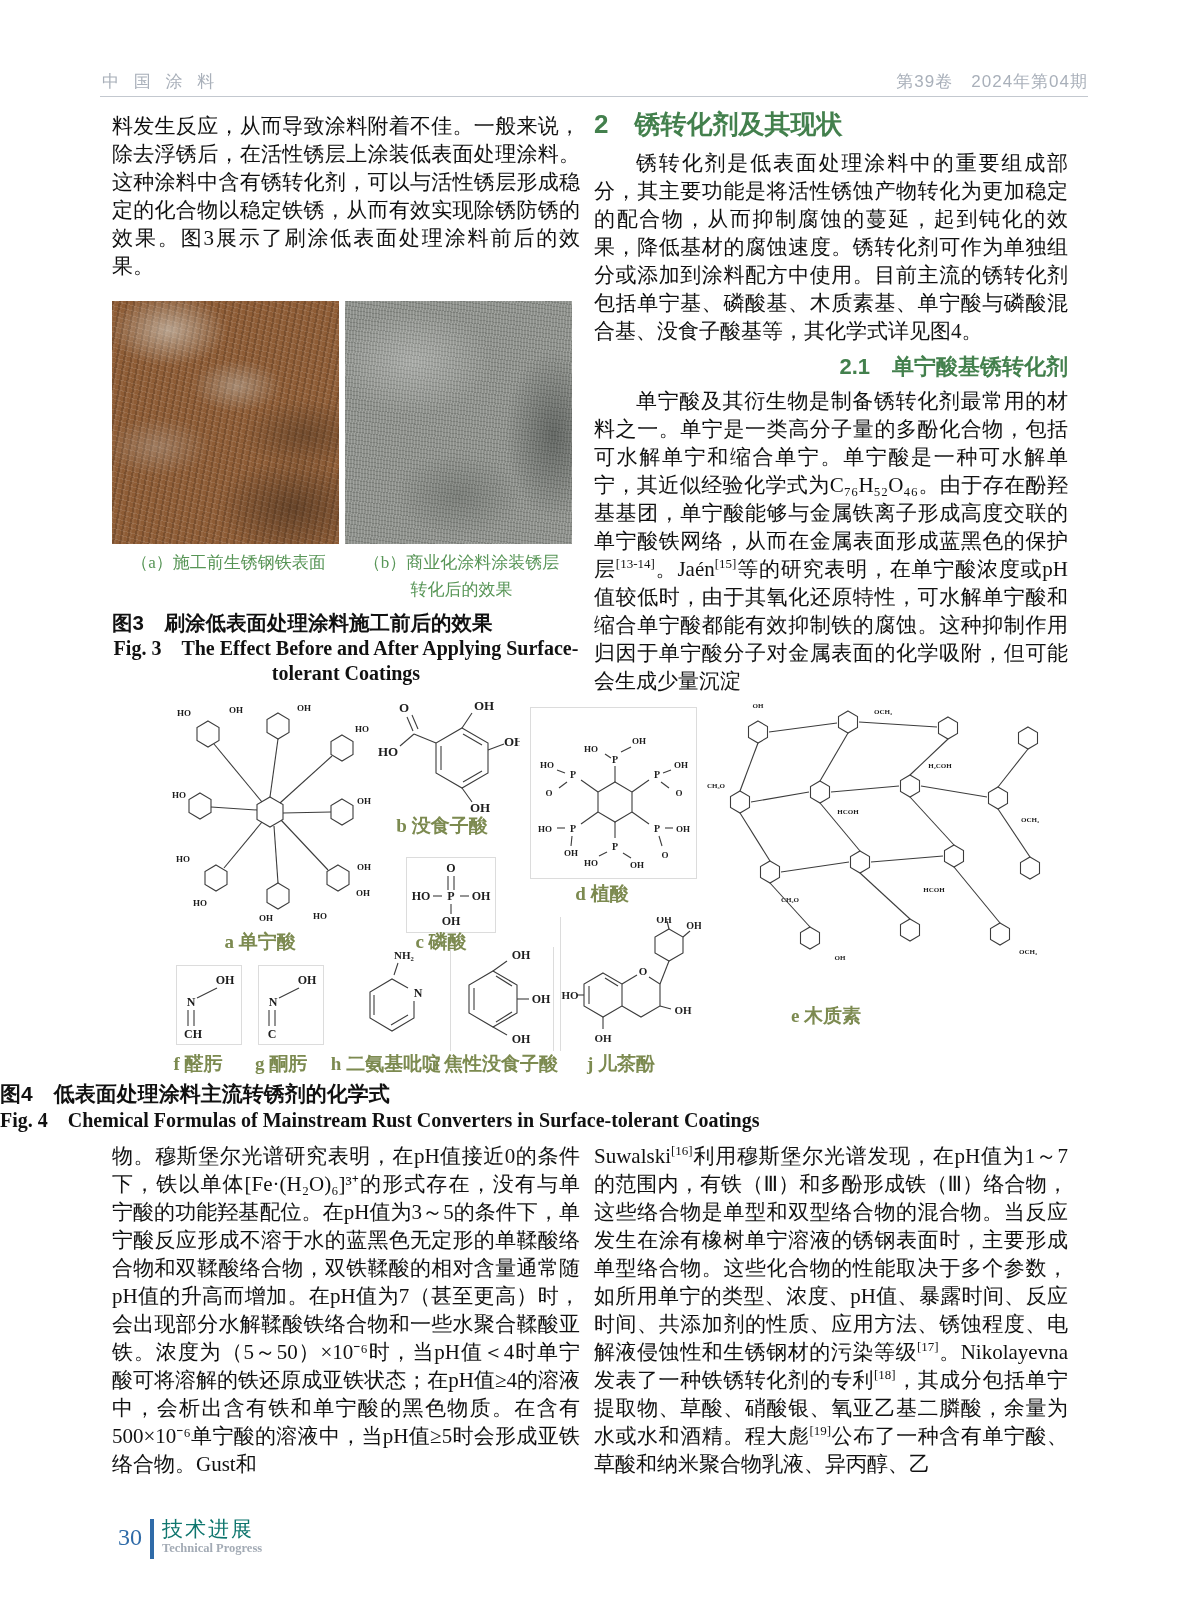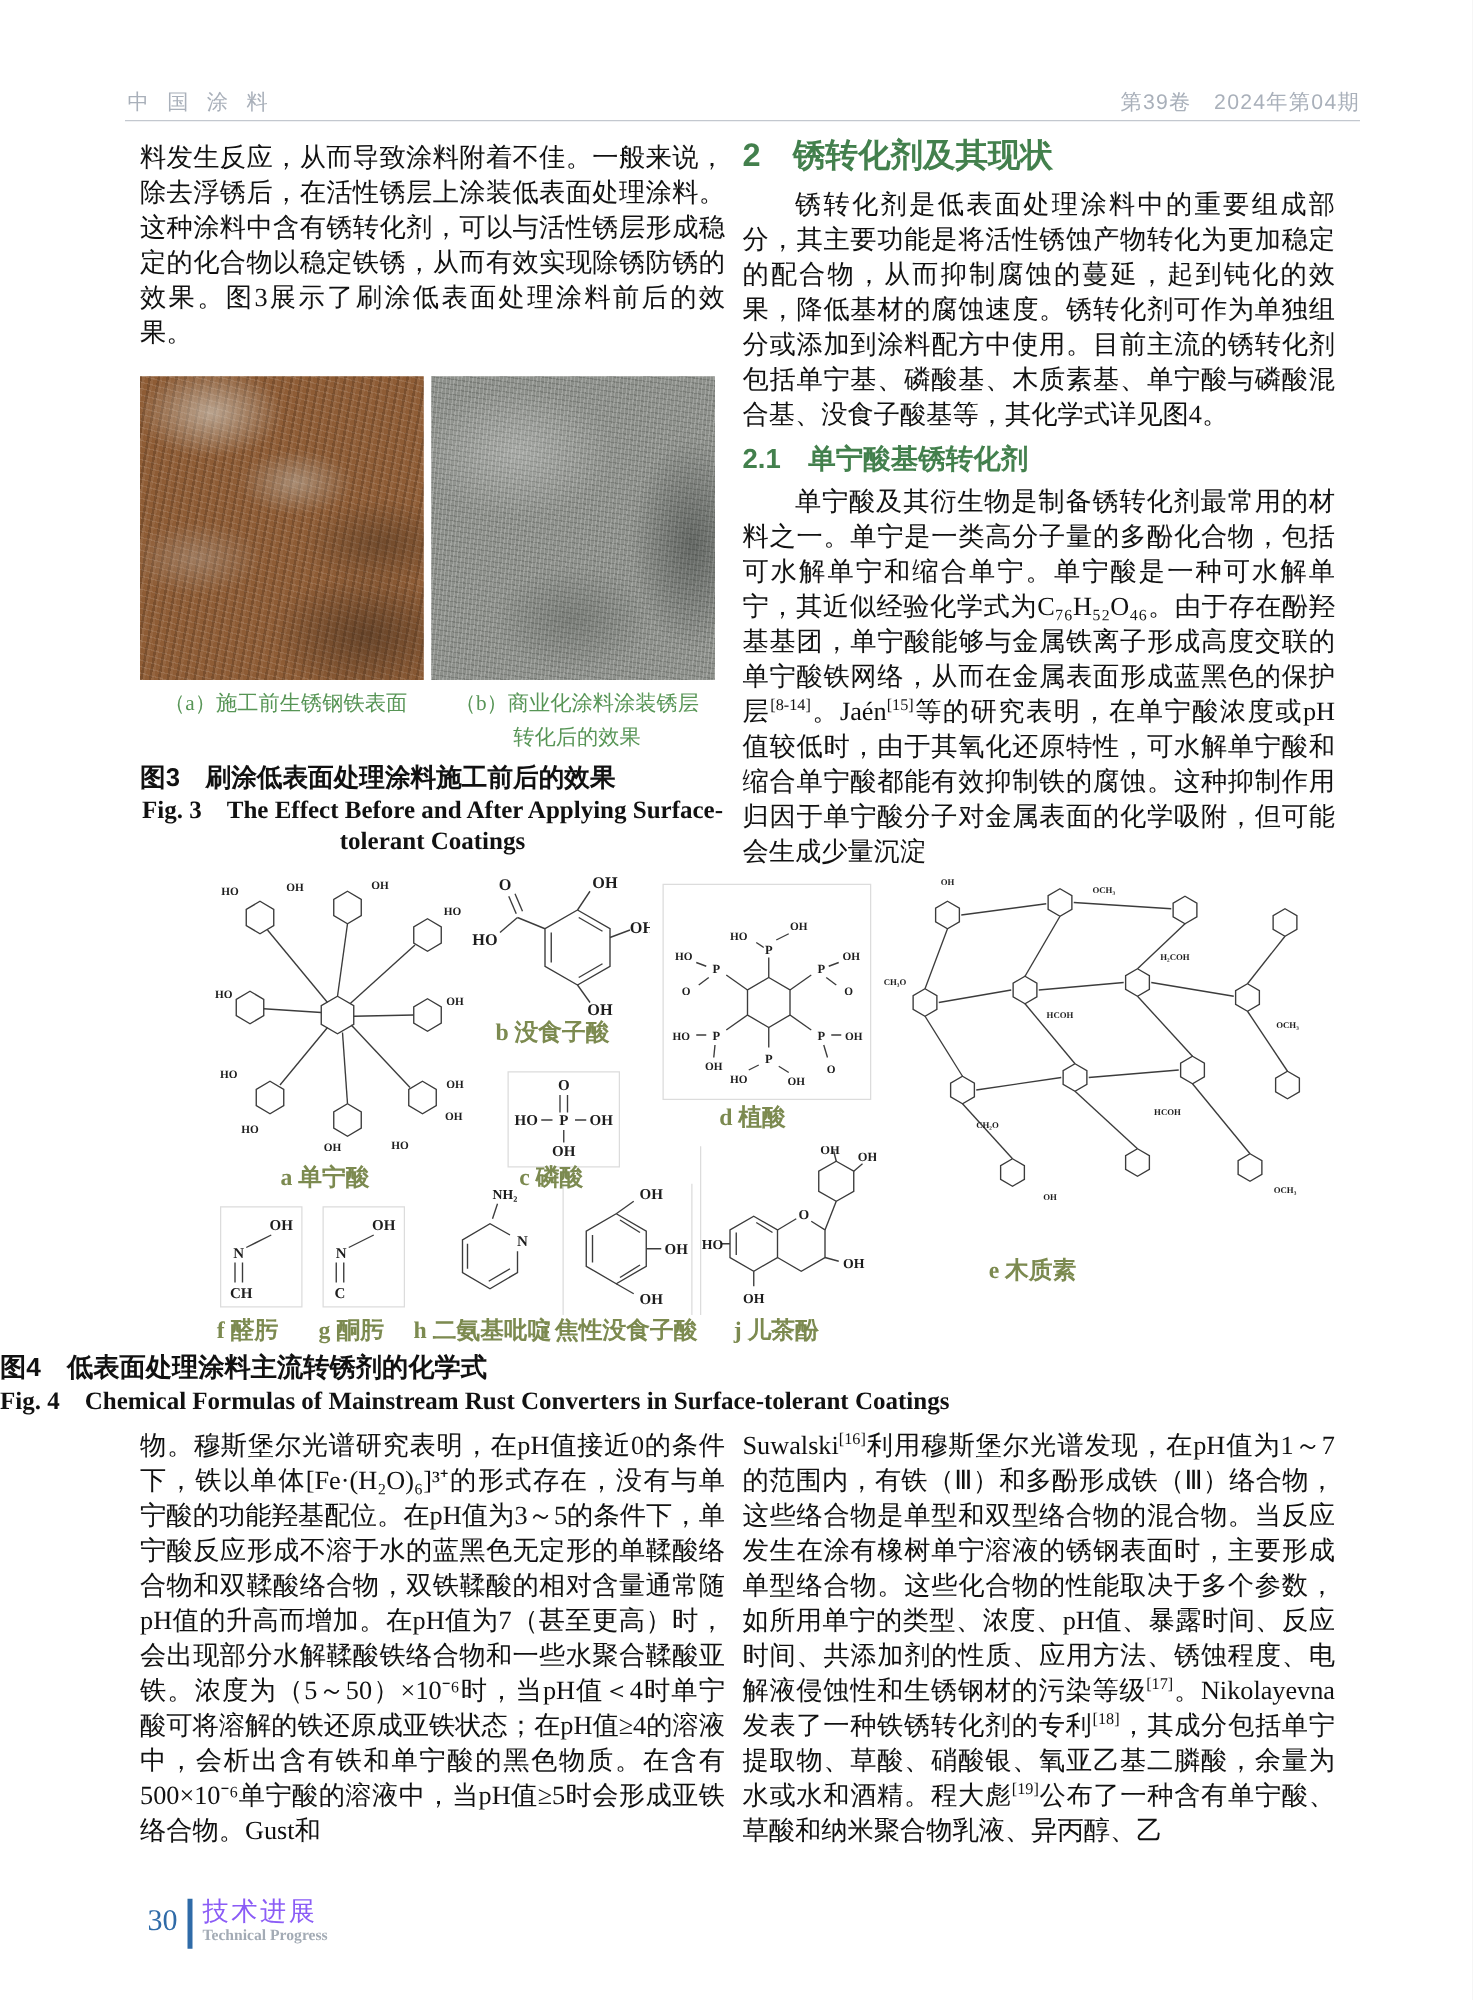--- a/index.html
+++ b/index.html
@@ -15,21 +15,21 @@
   #col-left{left:112px;top:112px;}
   #col-right{left:594px;top:108px;width:474px;}
   #col-bl{left:112px;top:1142px;}
   #col-br{left:594px;top:1142px;width:474px;}
   p{margin:0;}
   .indent{text-indent:2em;}
   sup.ref{font-size:13px;line-height:0;}
   h2.sec{font-family:"Liberation Sans",sans-serif;font-size:26px;line-height:32px;color:#43804d;
          font-weight:600;margin:0 0 9px;text-align:left;}
   h3.sec{font-family:"Liberation Sans",sans-serif;font-size:22px;line-height:26px;color:#43804d;
-         font-weight:600;margin:9px 0 7px;text-align:left;}
+         font-weight:600;margin:9px 0 7px;text-align:right;}
   
   .photos{display:flex;gap:6px;margin-top:21px;}
   .photo{width:227px;height:243px;}
   #photo-a{background:
     radial-gradient(90px 55px at 25% 12%, rgba(215,210,200,.6), transparent 65%),
     radial-gradient(70px 40px at 55% 35%, rgba(200,195,185,.45), transparent 65%),
     radial-gradient(80px 45px at 20% 60%, rgba(190,180,170,.35), transparent 65%),
     radial-gradient(110px 70px at 80% 85%, rgba(55,38,25,.45), transparent 70%),
     radial-gradient(90px 50px at 85% 55%, rgba(70,48,30,.4), transparent 70%),
     repeating-linear-gradient(100deg, rgba(30,18,10,.18) 0 2px, rgba(255,255,255,.06) 2px 4px, transparent 4px 7px),
@@ -55,21 +55,21 @@
   .lbord{border-left:1px solid #dcdcdc;}
   #fig4 svg line,#fig4 svg polyline,#fig4 svg polygon{stroke:#3c3c3c;fill:none;stroke-width:1.1;}
   #fig4 svg text{fill:#1d1d1d;font-family:"Liberation Serif",serif;stroke:none;font-weight:bold;}
   .slabel{position:absolute;color:#7c8a50;font-size:19px;text-align:center;font-weight:600;}
   #fig4-cn{position:absolute;left:0;width:1178px;top:1080px;text-align:left;
            font-family:"Liberation Sans",sans-serif;font-weight:700;font-size:21px;}
   #fig4-en{position:absolute;left:0;width:1178px;top:1107px;text-align:left;font-weight:700;font-size:20px;}
   
   .ftr-num{position:absolute;left:118px;top:1524px;font-size:24px;color:#2f6ba8;}
   .ftr-bar{position:absolute;left:150px;top:1519px;width:4px;height:40px;background:#2f6ba8;}
-  .ftr-cn{position:absolute;left:162px;top:1515px;font-size:21px;color:#8b5cf6;
+  .ftr-cn{position:absolute;left:162px;top:1515px;font-size:21px;color:#0f766e;
           font-family:"Liberation Sans",sans-serif;letter-spacing:2px;}
   .ftr-en{position:absolute;left:162px;top:1541px;font-size:12.5px;font-weight:700;color:#a3abb5;}
 </style>
 </head>
 <body>
 
 <div id="page">
 
   <div class="hdr hdr-left">中 国 涂 料</div>
   <div class="hdr hdr-right">第39卷　2024年第04期</div>
@@ -92,21 +92,21 @@
     <div class="fig-title-en">
       <div>Fig. 3　The Effect Before and After Applying Surface-</div>
       <div>tolerant Coatings</div>
     </div>
   </div>
 
   <div class="col" id="col-right">
     <h2 class="sec">2　锈转化剂及其现状</h2>
     <p class="indent">锈转化剂是低表面处理涂料中的重要组成部分，其主要功能是将活性锈蚀产物转化为更加稳定的配合物，从而抑制腐蚀的蔓延，起到钝化的效果，降低基材的腐蚀速度。锈转化剂可作为单独组分或添加到涂料配方中使用。目前主流的锈转化剂包括单宁基、磷酸基、木质素基、单宁酸与磷酸混合基、没食子酸基等，其化学式详见图4。</p>
     <h3 class="sec">2.1　单宁酸基锈转化剂</h3>
-    <p class="indent"><span>单宁酸及其衍生物是制备锈转化剂最常用的材料之一。单宁是一类高分子量的多酚化合物，包括可水解单宁和缩合单宁。单宁酸是一种可水解单宁，其近似经验化学式为C₇₆H₅₂O₄₆。由于存在酚羟基基团，单宁酸能够与金属铁离子形成高度交联的单宁酸铁网络，从而在金属表面形成蓝黑色的保护层</span><sup class="ref">[8-14]</sup><span>。Jaén</span><sup class="ref">[15]</sup><span>等的研究表明，在单宁酸浓度或pH值较低时，由于其氧化还原特性，可水解单宁酸和缩合单宁酸都能有效抑制铁的腐蚀。这种抑制作用归因于单宁酸分子对金属表面的化学吸附，但可能会生成少量沉淀</span></p>
+    <p class="indent"><span>单宁酸及其衍生物是制备锈转化剂最常用的材料之一。单宁是一类高分子量的多酚化合物，包括可水解单宁和缩合单宁。单宁酸是一种可水解单宁，其近似经验化学式为C₇₆H₅₂O₄₆。由于存在酚羟基基团，单宁酸能够与金属铁离子形成高度交联的单宁酸铁网络，从而在金属表面形成蓝黑色的保护层</span><sup class="ref">[13-14]</sup><span>。Jaén</span><sup class="ref">[15]</sup><span>等的研究表明，在单宁酸浓度或pH值较低时，由于其氧化还原特性，可水解单宁酸和缩合单宁酸都能有效抑制铁的腐蚀。这种抑制作用归因于单宁酸分子对金属表面的化学吸附，但可能会生成少量沉淀</span></p>
   </div>
 
   <div id="fig4">
 
     <div class="struct" style="left:58px;top:15px">
       <svg width="203" height="225" viewBox="0 0 203 225">
         <polygon points="100,97 113,104.5 113,119.5 100,127 87,119.5 87,104.5"></polygon>
         <polygon points="38,21 49,27.5 49,40.5 38,47 27,40.5 27,27.5"></polygon>
         <polygon points="108,13 119,19.5 119,32.5 108,39 97,32.5 97,19.5"></polygon>
         <polygon points="172,35 183,41.5 183,54.5 172,61 161,54.5 161,41.5"></polygon>

